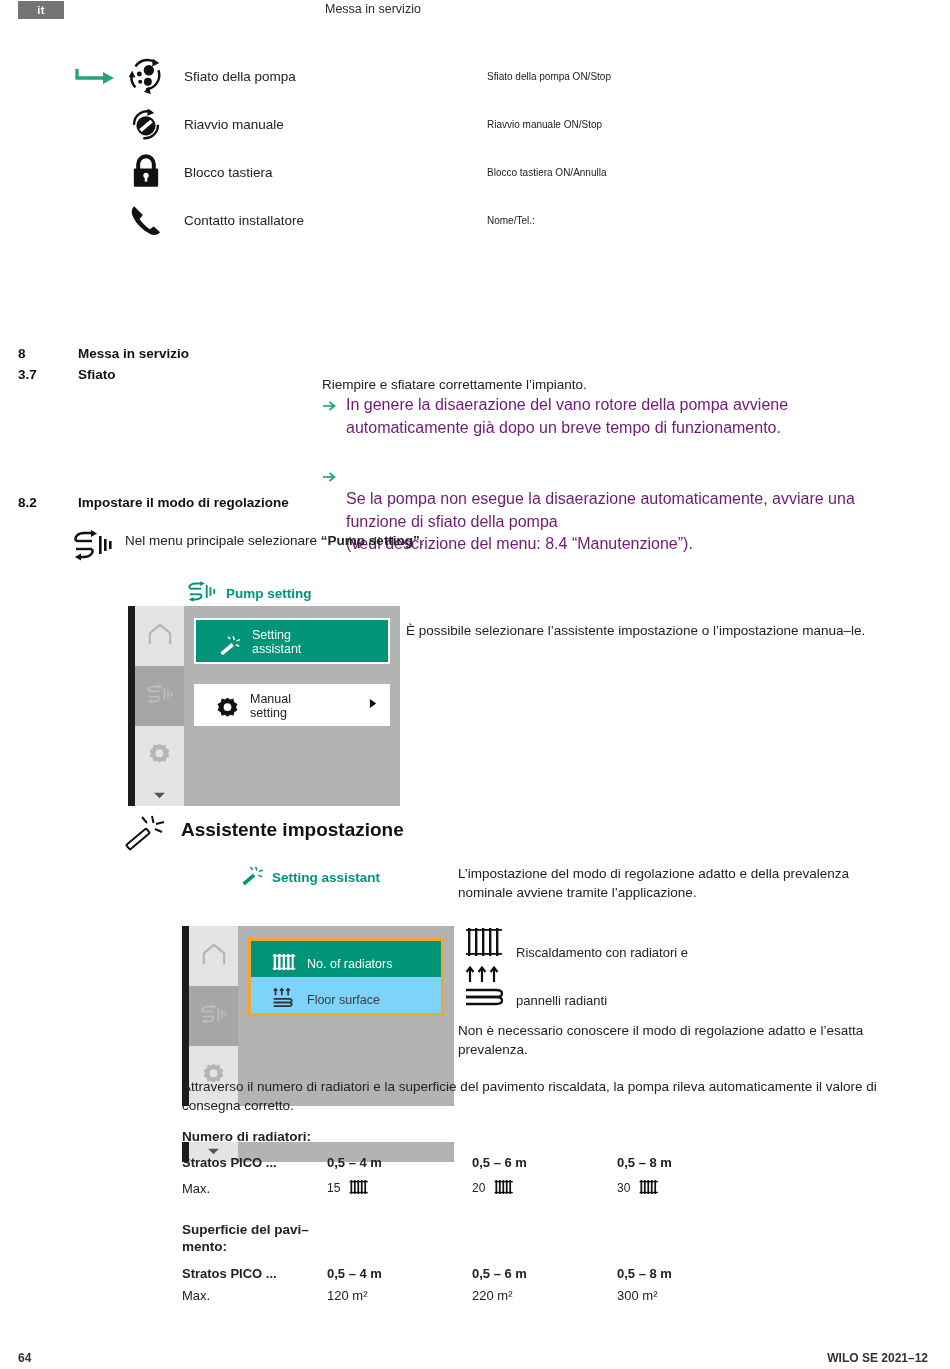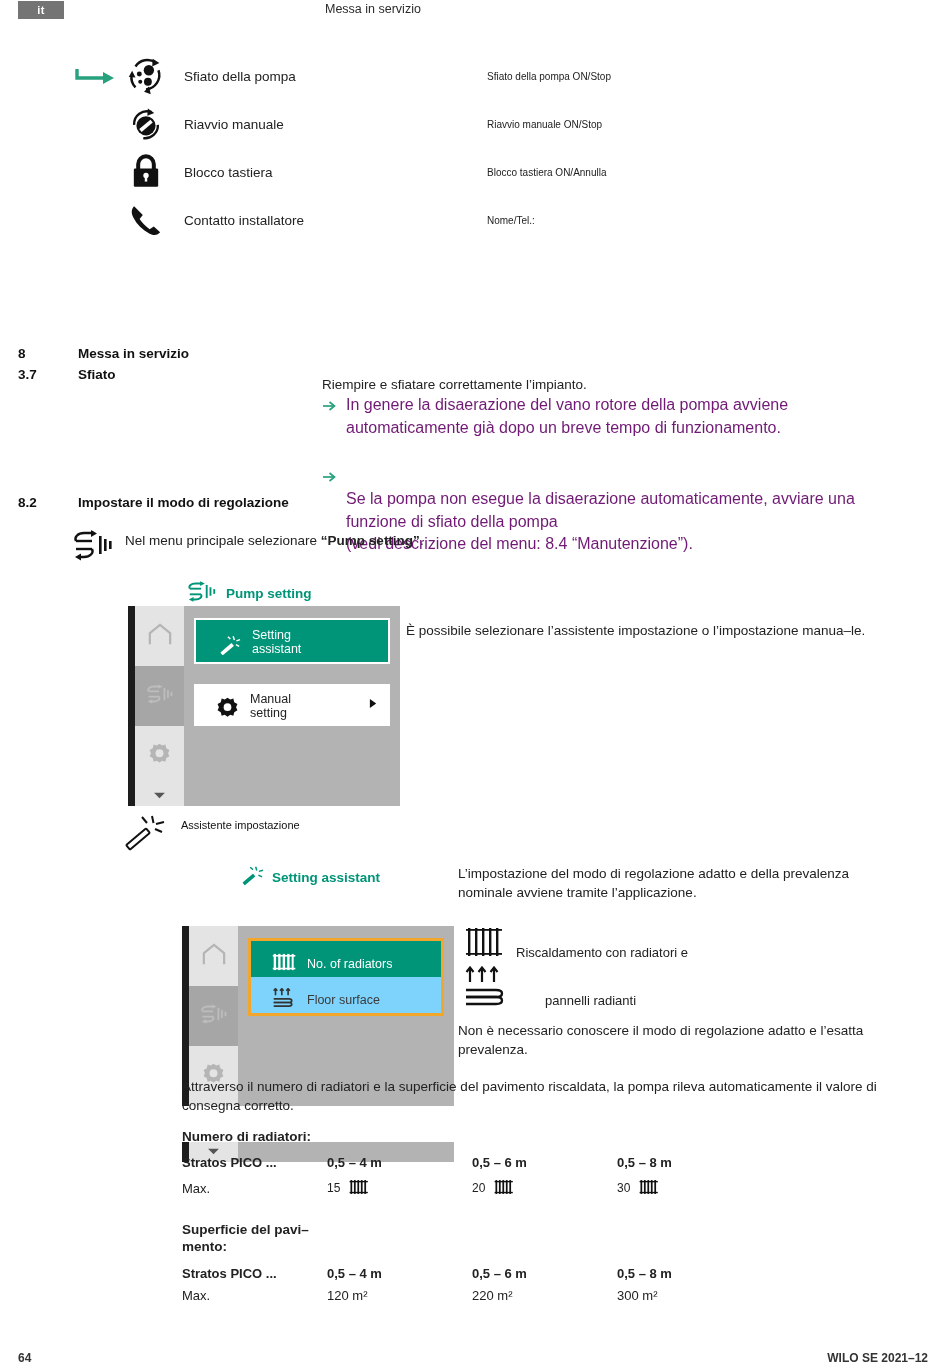--- a/index.html
+++ b/index.html
@@ -371,21 +371,21 @@
   </div>
 
   <div class="body-text" style="left:406px; top:621px; width:480px;">È possibile selezionare l’assistente impostazione o l’impostazione manua–le.</div>
 
   <div style="position:absolute; left:122px; top:812px; width:46px; height:40px;">
     <svg viewBox="0 0 46 40" width="46" height="40">
       <rect x="3" y="24" width="26" height="6" rx="1" fill="#fff" stroke="#111" stroke-width="2" transform="rotate(-40 16 27)"></rect>
       <path d="M30 4 L31.5 11 M34 12 L42 10 M33 17 L40 20 M25 11 L20 5" stroke="#111" stroke-width="2"></path>
     </svg>
   </div>
-  <div style="position:absolute; left:181px; top:819px; font-size:11px; font-weight:400; color:#111;">Assistente impostazione</div>
+  <div style="position:absolute; left:181px; top:819px; font-size:19px; font-weight:700; color:#111;">Assistente impostazione</div>
 
   <div class="device" style="left:182px; top:864px; width:272px;gap:36px;">
     <div class="device-header">
       <span>
         <svg viewBox="0 0 26 24" width="24" height="22">
           <rect x="2" y="13.5" width="15" height="4" rx="0.6" fill="#009578" transform="rotate(-40 10 15.5)"></rect>
           <path d="M17 2 L18.2 6 M20.5 7 L25 5.7 M20 11 L24 13 M14 5 L11 2.5" stroke="#009578" stroke-width="1.6"></path>
         </svg>
       </span>
       <span>Setting assistant</span>
@@ -489,21 +489,21 @@
 
   <div class="cap-row" style="left:460px; top:966px;">
     <span>
       <svg viewBox="0 0 52 42" width="52" height="42">
         <path d="M10 16 L10 4 M22 16 L22 4 M34 16 L34 4" stroke="#111" stroke-width="2.2"></path>
         <path d="M6.5 6 L10 1.5 L13.5 6 M18.5 6 L22 1.5 L25.5 6 M30.5 6 L34 1.5 L37.5 6" stroke="#111" stroke-width="2.1" fill="none"></path>
         <path d="M6 24 L36 24 C44 24 44 31 36 31 L6 31" stroke="#111" stroke-width="2.3" fill="none"></path>
         <path d="M6 31 L36 31 C44 31 44 38 36 38 L6 38" stroke="#111" stroke-width="2.3" fill="none"></path>
       </svg>
     </span>
-    <span class="cap-text" style="padding-bottom:4px;margin-left:29px;">pannelli radianti</span>
+    <span class="cap-text" style="padding-bottom:4px;">pannelli radianti</span>
   </div>
 
   <div class="body-text" style="left:182px; top:1077px; width:700px;">Attraverso il numero di radiatori e la superficie del pavimento riscaldata, la pompa rileva automaticamente il valore di consegna corretto.</div>
 
   <div class="body-text" style="left:458px; top:1021px; width:420px;">Non è necessario conoscere il modo di regolazione adatto e l’esatta prevalenza.</div>
 
   <div class="tbl" style="left:182px; top:1129px; width:700px;">
     <div class="tbl-title">Numero di radiatori:</div>
     <div class="tbl-row head">
       <div class="tbl-c0">Stratos PICO ...</div>

